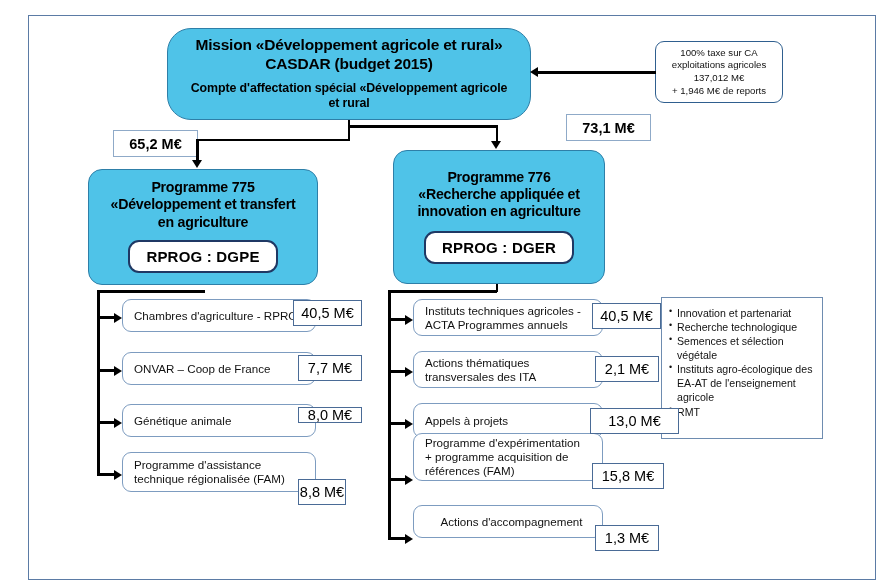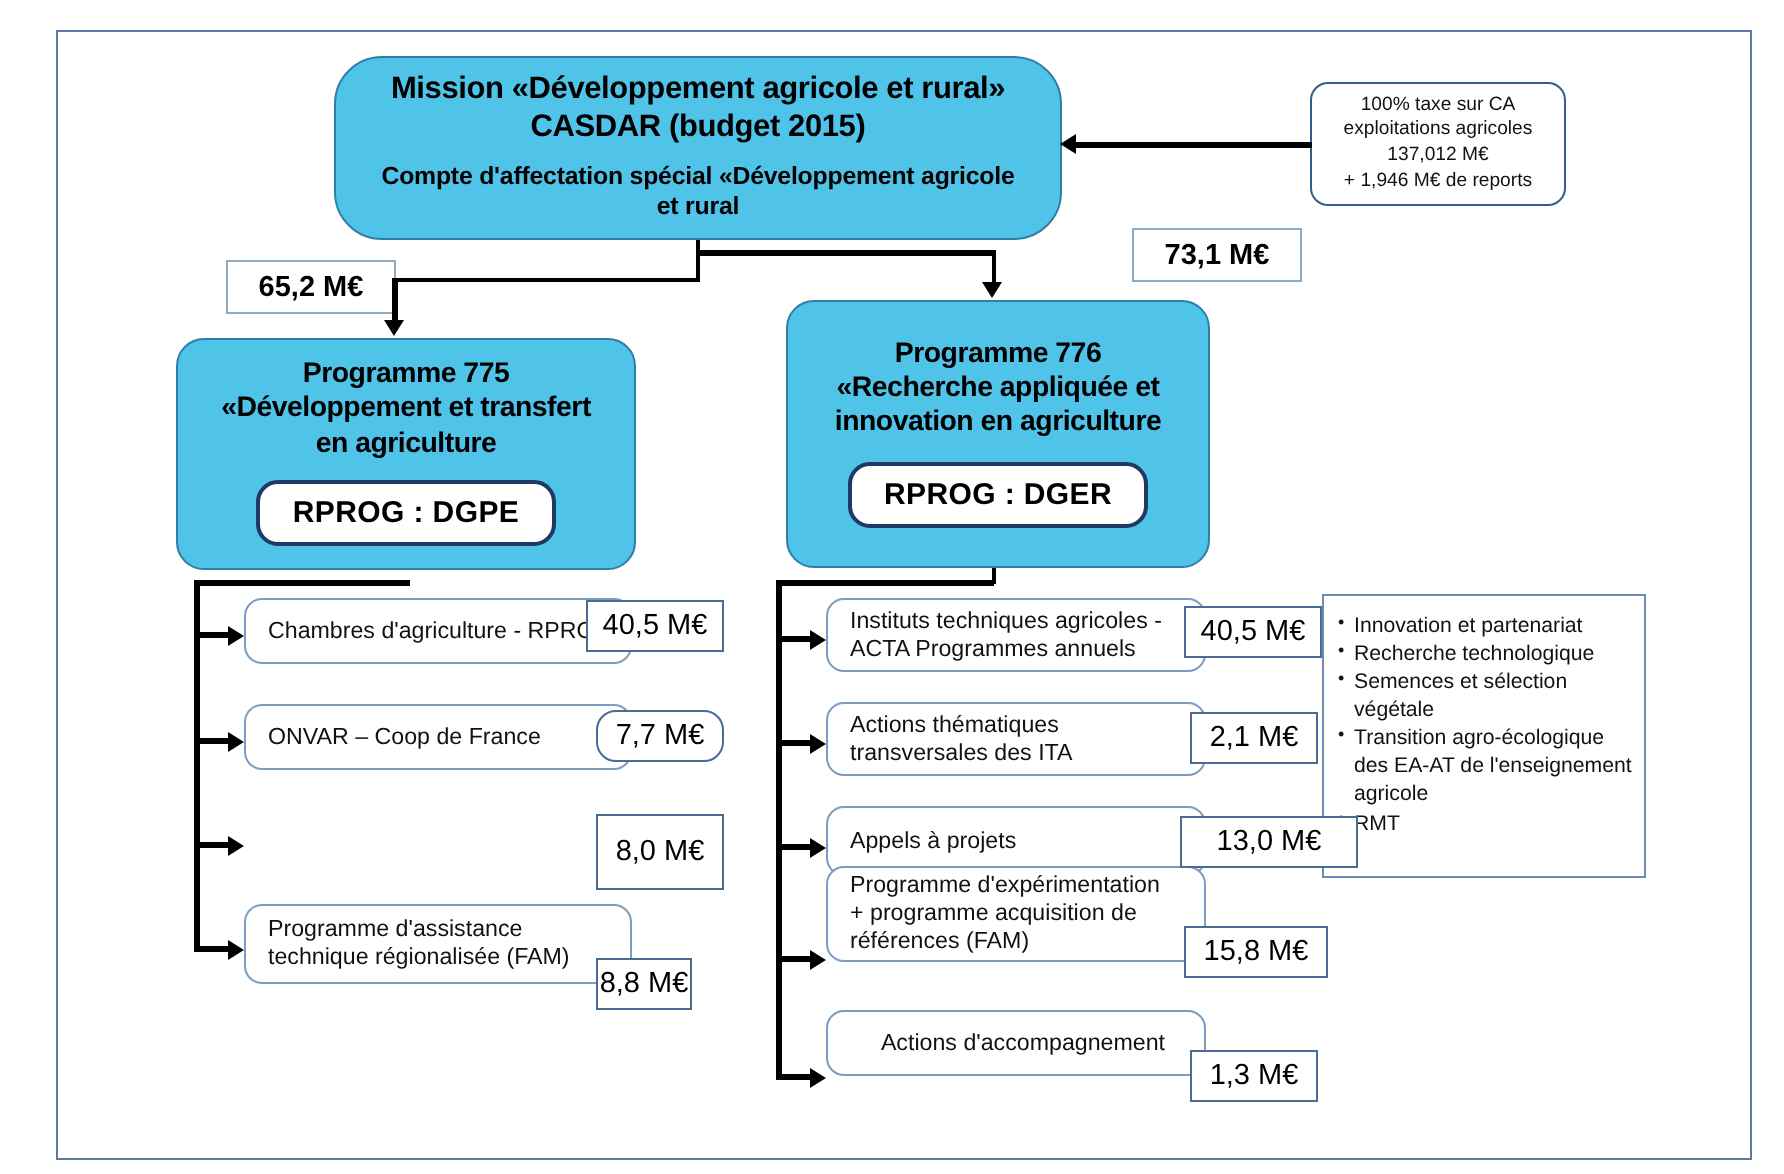--- a/index.html
+++ b/index.html
@@ -299,25 +299,30 @@
   </div>
   <div class="item-amount" style="left:293px; top:300px; width:69px; height:26px;">40,5 M€</div>
 
   <div class="conn hline" style="left:97px; top:369px; width:20px;"></div>
   <div class="arrow-right" style="left:114px; top:365.8px;"></div>
   <div class="item-box" style="left:122px; top:352px; width:194px; height:33px;">
     <div>
       <div>ONVAR – Coop de France</div>
     </div>
   </div>
-  <div class="item-amount" style="left:298px; top:355px; width:64px; height:26px;border-radius:10px;">7,7 M€</div>
+  <div class="item-amount" style="left:298px; top:355px; width:64px; height:26px;">7,7 M€</div>
 
   <div class="conn hline" style="left:97px; top:421px; width:20px;"></div>
   <div class="arrow-right" style="left:114px; top:417.8px;"></div>
-  <div class="item-amount" style="left:298px; top:407px; width:64px; height:38px;">8,0 M€</div>
+  <div class="item-box" style="left:122px; top:404px; width:194px; height:33px;">
+    <div>
+      <div>Génétique animale</div>
+    </div>
+  </div>
+  <div class="item-amount" style="left:298px; top:407px; width:64px; height:16px;">8,0 M€</div>
 
   <div class="conn hline" style="left:97px; top:473px; width:20px;"></div>
   <div class="arrow-right" style="left:114px; top:469.8px;"></div>
   <div class="item-box" style="left:122px; top:452px; width:194px; height:40px;">
     <div>
       <div>Programme d'assistance</div>
       <div>technique régionalisée (FAM)</div>
     </div>
   </div>
   <div class="item-amount" style="left:298px; top:479px; width:48px; height:26px;">8,8 M€</div>
@@ -382,18 +387,18 @@
       <div>Actions d'accompagnement</div>
     </div>
   </div>
   <div class="item-amount" style="left:595px; top:525px; width:64px; height:26px;">1,3 M€</div>
 
   <div id="bullets-panel">
     <ul>
       <li>Innovation et partenariat</li>
       <li>Recherche technologique</li>
       <li>Semences et sélection végétale</li>
-      <li>Transition agro-écologique des EA-AT de l'enseignement agricole</li>
+      <li>Instituts agro-écologique des EA-AT de l'enseignement agricole</li>
       <li>RMT</li>
     </ul>
   </div>
 
 </div>
 
 </body></html>

